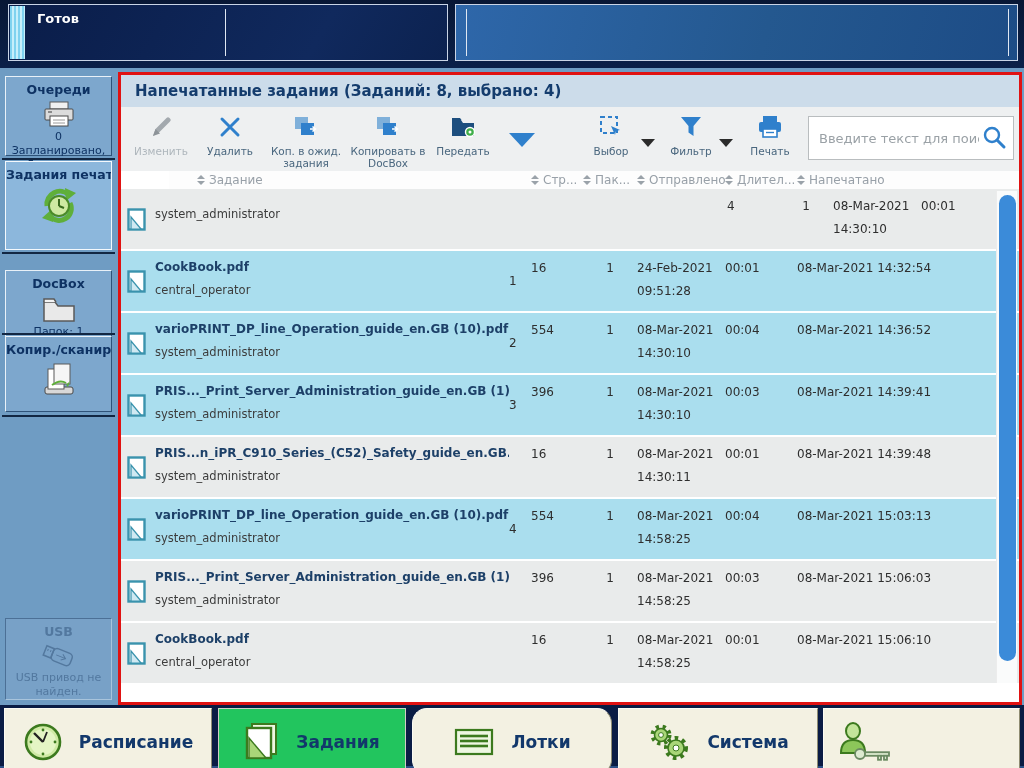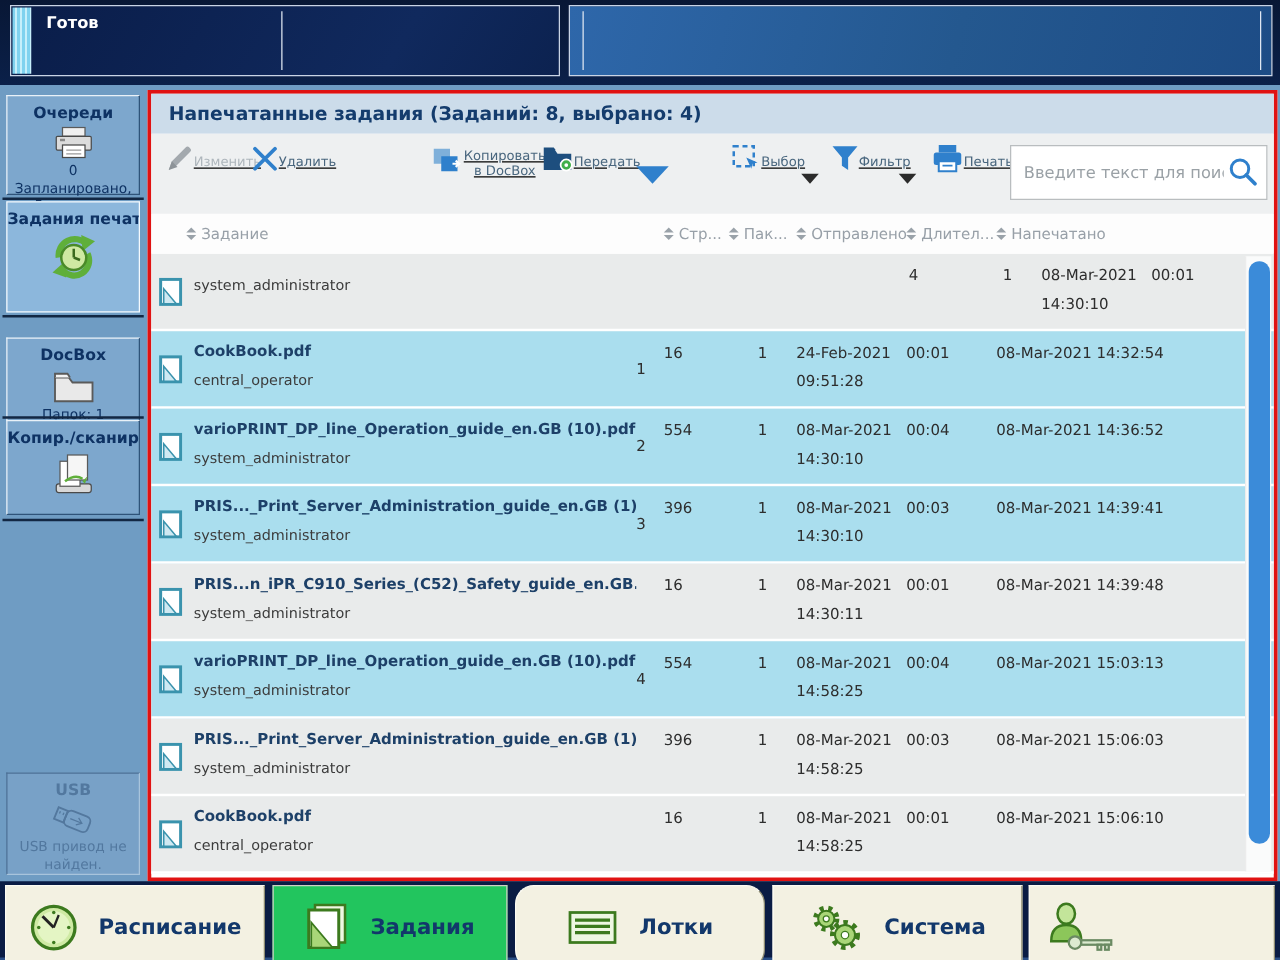--- a/index.html
+++ b/index.html
@@ -33,36 +33,36 @@
   .sb-sub{font-size:11px;color:#0e3263;line-height:14px;padding:2px 2px 4px;}
   .sb-btn.disabled .sb-title,.sb-btn.disabled .sb-sub{color:#52789f;}
   .sb-icon{display:block;margin:4px auto 0;}
   .sb-sep{position:absolute;left:2px;width:113px;height:2px;background:#122743;}
   
   .main{position:absolute;left:118px;top:72px;width:904px;height:633px;box-sizing:border-box;
     border:3px solid #e01212;background:#ffffff;}
   .panel-title-bar{height:32px;background:#ccdcea;line-height:32px;padding-left:14px;
     font-weight:bold;font-size:15px;color:#143c6d;}
   .toolbar{position:relative;height:64px;background:#eef0f1;}
-  .tb-btn{position:absolute;top:7px;display:flex;align-items:center;cursor:pointer;text-decoration:underline;}
+  .tb-btn{position:absolute;top:7px;display:flex;flex-direction:column;align-items:center;cursor:pointer;}
   .tb-btn .lbl{margin-top:5px;font-size:10.5px;line-height:12px;color:#49667e;text-align:center;}
   .tb-btn.disabled .lbl{color:#aeb6bc;}
   .icon26{height:26px;display:flex;align-items:center;justify-content:center;}
   .big-tri{position:absolute;width:0;height:0;border-left:13px solid transparent;
     border-right:13px solid transparent;border-top:14px solid #2f80cc;}
   .dd-tri{position:absolute;width:0;height:0;border-left:7px solid transparent;
     border-right:7px solid transparent;border-top:8px solid #2b2b2b;cursor:pointer;}
   .searchbox{position:absolute;left:687px;top:9px;width:206px;height:44px;background:#fff;
     border:1px solid #b9bdbf;box-sizing:border-box;display:flex;align-items:center;}
   .searchbox input{flex:1;border:0;outline:0;padding:0 2px 0 10px;font-size:13px;
     font-family:"DejaVu Sans","Liberation Sans",sans-serif;color:#333;background:transparent;min-width:0;}
   .searchbox input::placeholder{color:#9aa1a6;}
   
-  .thead{display:flex;height:32px;align-items:center;background:#fdfdfd;
-    padding:0 26px 0 6px;color:#98a0a8;font-size:12px;}
+  .thead{display:flex;height:18px;align-items:center;background:#fdfdfd;
+    padding:0 26px 0 6px;color:#98a0a8;font-size:12px;margin-left:48px;}
   .th{display:flex;align-items:center;gap:4px;box-sizing:border-box;cursor:pointer;}
   .th-job{flex:1;padding-left:22px;}
   .col-pages{width:52px;}.col-sets{width:54px;text-align:center;}.col-sent{width:88px;}.col-dur{width:72px;}.col-printed{width:196px;}
   .sort{display:inline-flex;flex-direction:column;gap:2px;}
   .sort i{display:block;width:0;height:0;border-left:4px solid transparent;border-right:4px solid transparent;}
   .sort .up{border-bottom:4px solid #9aa2a9;}
   .sort .dn{border-top:4px solid #9aa2a9;}
   .rows{position:relative;height:499px;overflow:hidden;}
   .row{display:flex;height:60px;border-bottom:2px solid #ffffff;background:#e9ebeb;
     padding:0 26px 0 6px;box-sizing:content-box;cursor:pointer;}
@@ -188,20 +188,30 @@
 
     <div class="tb-btn" style="left:80px;width:58px;">
       <div class="icon26">
         <svg width="22" height="22" viewBox="0 0 22 22">
             <path d="M3 3 L19 19 M19 3 L3 19" stroke="#2f80cc" stroke-width="3" stroke-linecap="round"></path>
           </svg>
       </div>
       <div class="lbl">Удалить</div>
     </div>
 
+    <div class="tb-btn" style="left:146px;width:78px;">
+      <div class="icon26">
+        <svg width="26" height="24" viewBox="0 0 26 24">
+            <rect x="2" y="2" width="13" height="12" fill="#7fb0da"></rect>
+            <rect x="8" y="8" width="13" height="12" fill="#2f80cc"></rect>
+            <path d="M17 14 h5 m-2.5 -2.5 l3 2.5 l-3 2.5" stroke="#ffffff" stroke-width="1.6" fill="none"></path>
+          </svg>
+      </div>
+      <div class="lbl">Коп. в ожид. задания</div>
+    </div>
 
     <div class="tb-btn" style="left:224px;width:86px;">
       <div class="icon26">
         <svg width="26" height="24" viewBox="0 0 26 24">
             <rect x="2" y="2" width="13" height="12" fill="#7fb0da"></rect>
             <rect x="8" y="8" width="13" height="12" fill="#2f80cc"></rect>
             <path d="M17 14 h5 m-2.5 -2.5 l3 2.5 l-3 2.5" stroke="#ffffff" stroke-width="1.6" fill="none"></path>
           </svg>
       </div>
       <div class="lbl">Копировать в DocBox</div>

